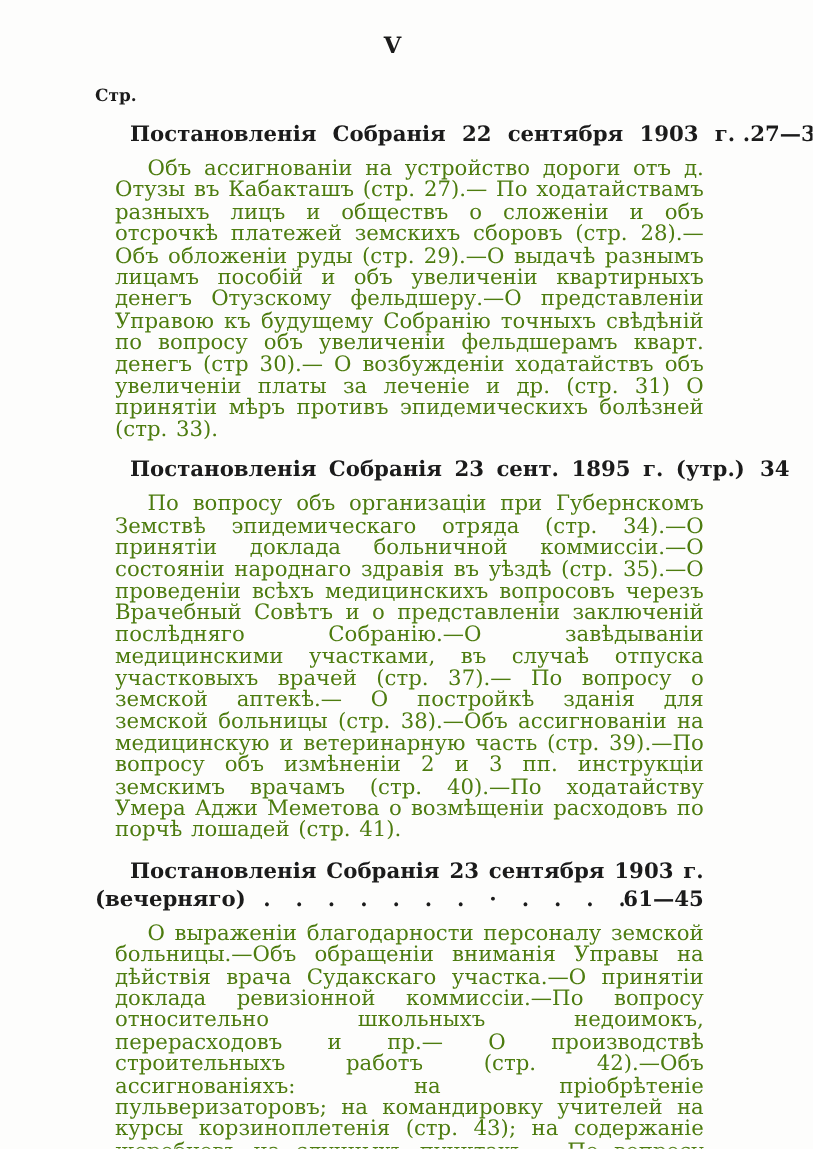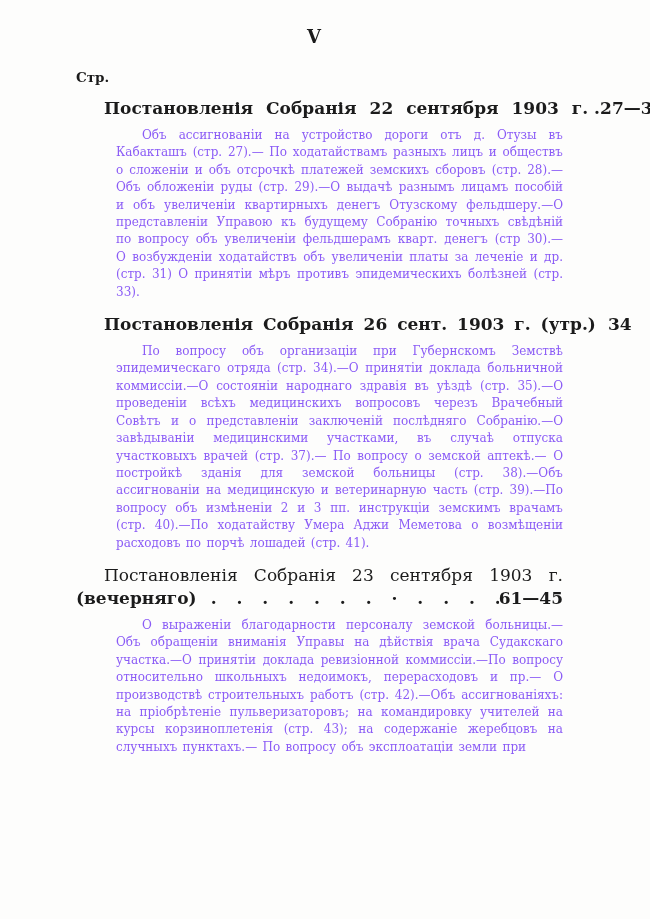--- a/index.html
+++ b/index.html
@@ -43,21 +43,21 @@
   .heading-row .h-leader {
     flex: 1;
     text-align: center;
     white-space: nowrap;
     overflow: hidden;
     padding: 0 6px;
   }
   .heading-row .h-pages { white-space: nowrap; }
   .heading-row .h-pages.inset { margin-right: 4px; }
   .heading-wrap-line1 {
-    font-weight: normal;
+    font-weight: bold;
     font-size: 17px;
     margin-left: 28px;
     margin-top: 13px;
     text-align: justify;
     text-align-last: justify;
   }
   .heading-wrap-line2 {
     display: flex;
     align-items: flex-end;
     font-weight: bold;
@@ -67,48 +67,48 @@
   }
   .heading-wrap-line2 .h-leader {
     flex: 1;
     white-space: nowrap;
     overflow: hidden;
     word-spacing: 12px;
     padding: 0 8px 0 14px;
     letter-spacing: 1px;
   }
   .toc-paragraph {
-    margin-left: 40px;
+    margin-left: 16px;
     margin-top: 9px;
-    font-size: 12px;
+    font-size: 17px;
     line-height: 17.4px;
     text-align: justify;
     text-indent: 26px;
     word-spacing: 1.5px;
-    color: #8b5cf6;
+    color: #4d7c0f;
   }
 </style>
 </head>
 <body>
 
 <div class="page">
 
   <div class="roman">V</div>
 
   <div class="page-col-label">Стр.</div>
 
   <div class="heading-row h1">
     <span class="h-title">Постановленія Собранія 22 сентября 1903 г.</span>
     <span class="h-leader">.</span>
     <span class="h-pages">27—33</span>
   </div>
   <div class="toc-paragraph">Объ ассигнованіи на устройство дороги отъ д. Отузы въ Кабакташъ (стр. 27).— По ходатайствамъ разныхъ лицъ и обществъ о сложеніи и объ отсрочкѣ платежей земскихъ сборовъ (стр. 28).—Объ обложеніи руды (стр. 29).—О выдачѣ разнымъ лицамъ пособій и объ увеличеніи квартирныхъ денегъ Отузскому фельдшеру.—О представленіи Управою къ будущему Собранію точныхъ свѣдѣній по вопросу объ увеличеніи фельдшерамъ кварт. денегъ (стр 30).— О возбужденіи ходатайствъ объ увеличеніи платы за леченіе и др. (стр. 31) О принятіи мѣръ противъ эпидемическихъ болѣзней (стр. 33).</div>
 
   <div class="heading-row h2">
-    <span class="h-title">Постановленія Собранія 26 сент. 1903 г. (утр.)</span>
+    <span class="h-title">Постановленія Собранія 23 сент. 1895 г. (утр.)</span>
     <span class="h-leader"></span>
     <span class="h-pages inset">34</span>
   </div>
   <div class="toc-paragraph">По вопросу объ организаціи при Губернскомъ Земствѣ эпидемическаго отряда (стр. 34).—О принятіи доклада больничной коммиссіи.—О состояніи народнаго здравія въ уѣздѣ (стр. 35).—О проведеніи всѣхъ медицинскихъ вопросовъ черезъ Врачебный Совѣтъ и о представленіи заключеній послѣдняго Собранію.—О завѣдываніи медицинскими участками, въ случаѣ отпуска участковыхъ врачей (стр. 37).— По вопросу о земской аптекѣ.— О постройкѣ зданія для земской больницы (стр. 38).—Объ ассигнованіи на медицинскую и ветеринарную часть (стр. 39).—По вопросу объ измѣненіи 2 и 3 пп. инструкціи земскимъ врачамъ (стр. 40).—По ходатайству Умера Аджи Меметова о возмѣщеніи расходовъ по порчѣ лошадей (стр. 41).</div>
 
   <div class="heading-wrap-line1">Постановленія Собранія 23 сентября 1903 г.</div>
   <div class="heading-wrap-line2">
     <span class="h-title">(вечерняго)</span>
     <span class="h-leader">. . . . . . . · . . . . . . .</span>
     <span class="h-pages">61—45</span>

